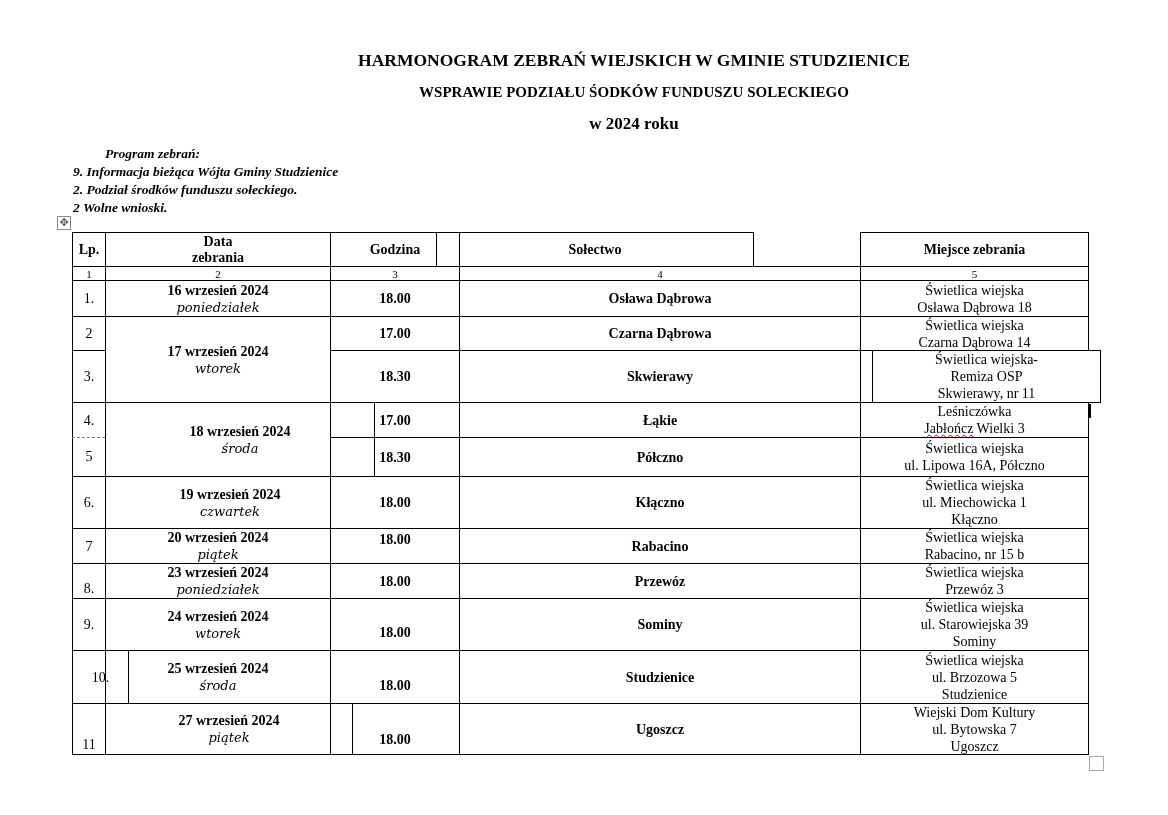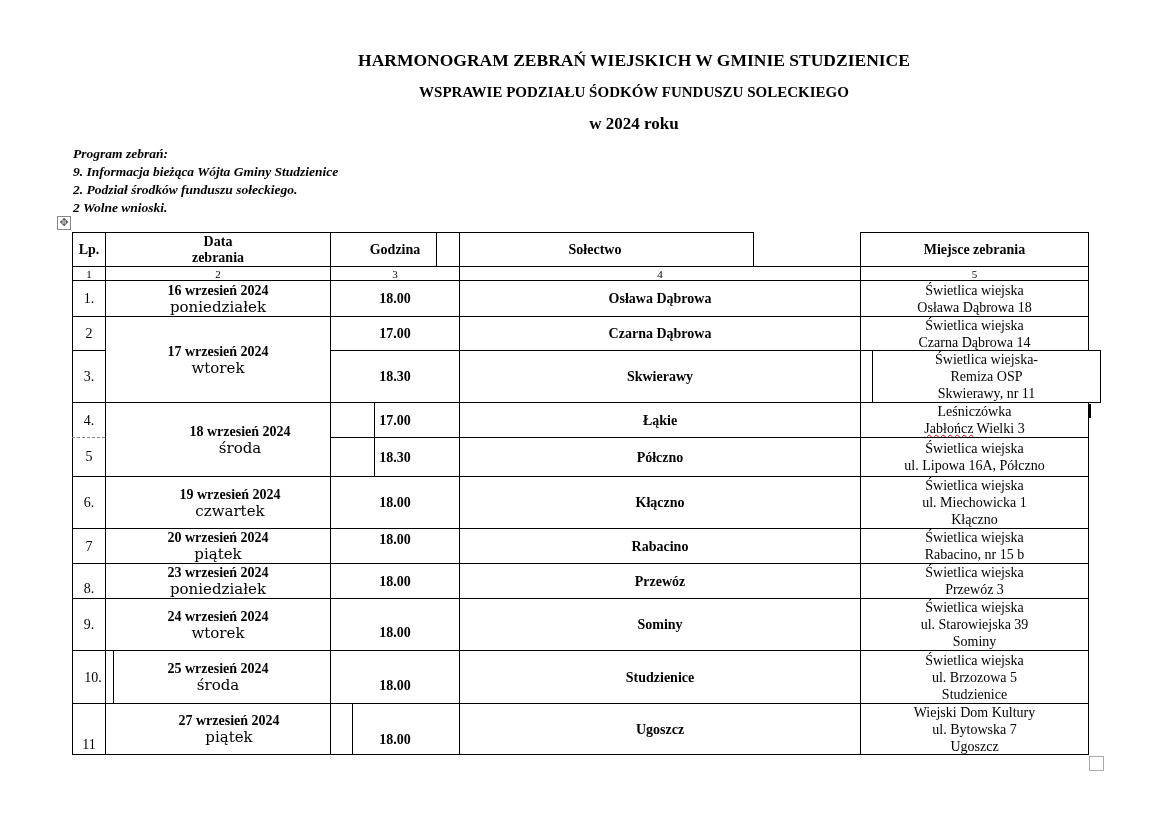--- a/index.html
+++ b/index.html
@@ -3,31 +3,31 @@
 <meta charset="utf-8">
 <style>
   html, body { margin:0; padding:0; background:#ffffff; }
   body { width:1168px; height:815px; position:relative; overflow:hidden;
          font-family:"Liberation Serif", "DejaVu Serif", serif; color:#000; }
   .title { position:absolute; left:0; width:1268px; text-align:center; font-weight:bold; }
   #t1 { top:50px; font-size:17.5px; left:0; width:1268px; }
   #t2 { top:84px; font-size:15px; }
   #t3 { top:114px; font-size:17px; }
   .prog { position:absolute; left:73px; font-style:italic; font-weight:bold; font-size:13.5px; line-height:18px; }
-  #p0 { top:145px; } #p1 { top:163px; } #p2 { top:181px; } #p3 { top:199px; }
+  #p0 { top:145px;margin-left:32px; } #p1 { top:163px; } #p2 { top:181px; } #p3 { top:199px; }
   .move-handle { position:absolute; left:57px; top:216px; width:12px; height:12px; border:1px solid #888;
                  font-size:11px; line-height:12px; text-align:center; color:#555; font-family:"DejaVu Sans", sans-serif; }
   .end-box { position:absolute; left:1089px; top:756px; width:13px; height:13px; border:1px solid #aaa; }
   .cursor-mark { position:absolute; left:1089px; top:404px; width:2px; height:14px; background:#000; }
   .cell { position:absolute; box-sizing:border-box; border:1px solid #000; display:flex; flex-direction:column;
           justify-content:center; align-items:center; text-align:center; font-size:14px; line-height:17px; }
   .hdr { font-weight:bold; font-size:14px; }
   .idx { font-size:11px; line-height:12px; }
   .b { font-weight:bold; }
-  .day { font-family:"DejaVu Serif", serif; font-size:15px; font-weight:normal; }
+  .day { font-style:italic; font-family:"DejaVu Serif", serif; font-size:13px; font-weight:normal; }
   .dashed-sep { position:absolute; border-top:1px dashed #888; height:0; }
   .spell { text-decoration:underline wavy #c00000; text-decoration-thickness:1px; }
   .top { justify-content:flex-start; }
   .bot { justify-content:flex-end; }
 </style>
 </head>
 <body>
 
 <div id="t1" class="title">HARMONOGRAM ZEBRAŃ WIEJSKICH W GMINIE STUDZIENICE</div>
 <div id="t2" class="title">WSPRAWIE PODZIAŁU ŚODKÓW FUNDUSZU SOLECKIEGO</div>
@@ -185,21 +185,21 @@
       <div>18.00</div>
     </div>
     <div class="cell b" style="left: 459px; top: 598px; width: 402px; height: 53px;">
       <div>Sominy</div>
     </div>
     <div class="cell " style="left: 860px; top: 598px; width: 229px; height: 53px; line-height: 17px;">
       <div>Świetlica wiejska</div>
       <div>ul. Starowiejska 39</div>
       <div>Sominy</div>
     </div>
-    <div class="cell " style="left: 72px; top: 650px; width: 42px; height: 54px;">
+    <div class="cell " style="left: 72px; top: 650px; width: 57px; height: 54px;">
       <div>10.</div>
     </div>
     <div class="cell b " style="left: 330px; top: 650px; width: 130px; height: 54px; padding-top: 16px;">
       <div>18.00</div>
     </div>
     <div class="cell b" style="left: 459px; top: 650px; width: 402px; height: 54px;">
       <div>Studzienice</div>
     </div>
     <div class="cell " style="left: 860px; top: 650px; width: 229px; height: 54px; line-height: 17px;">
       <div>Świetlica wiejska</div>

